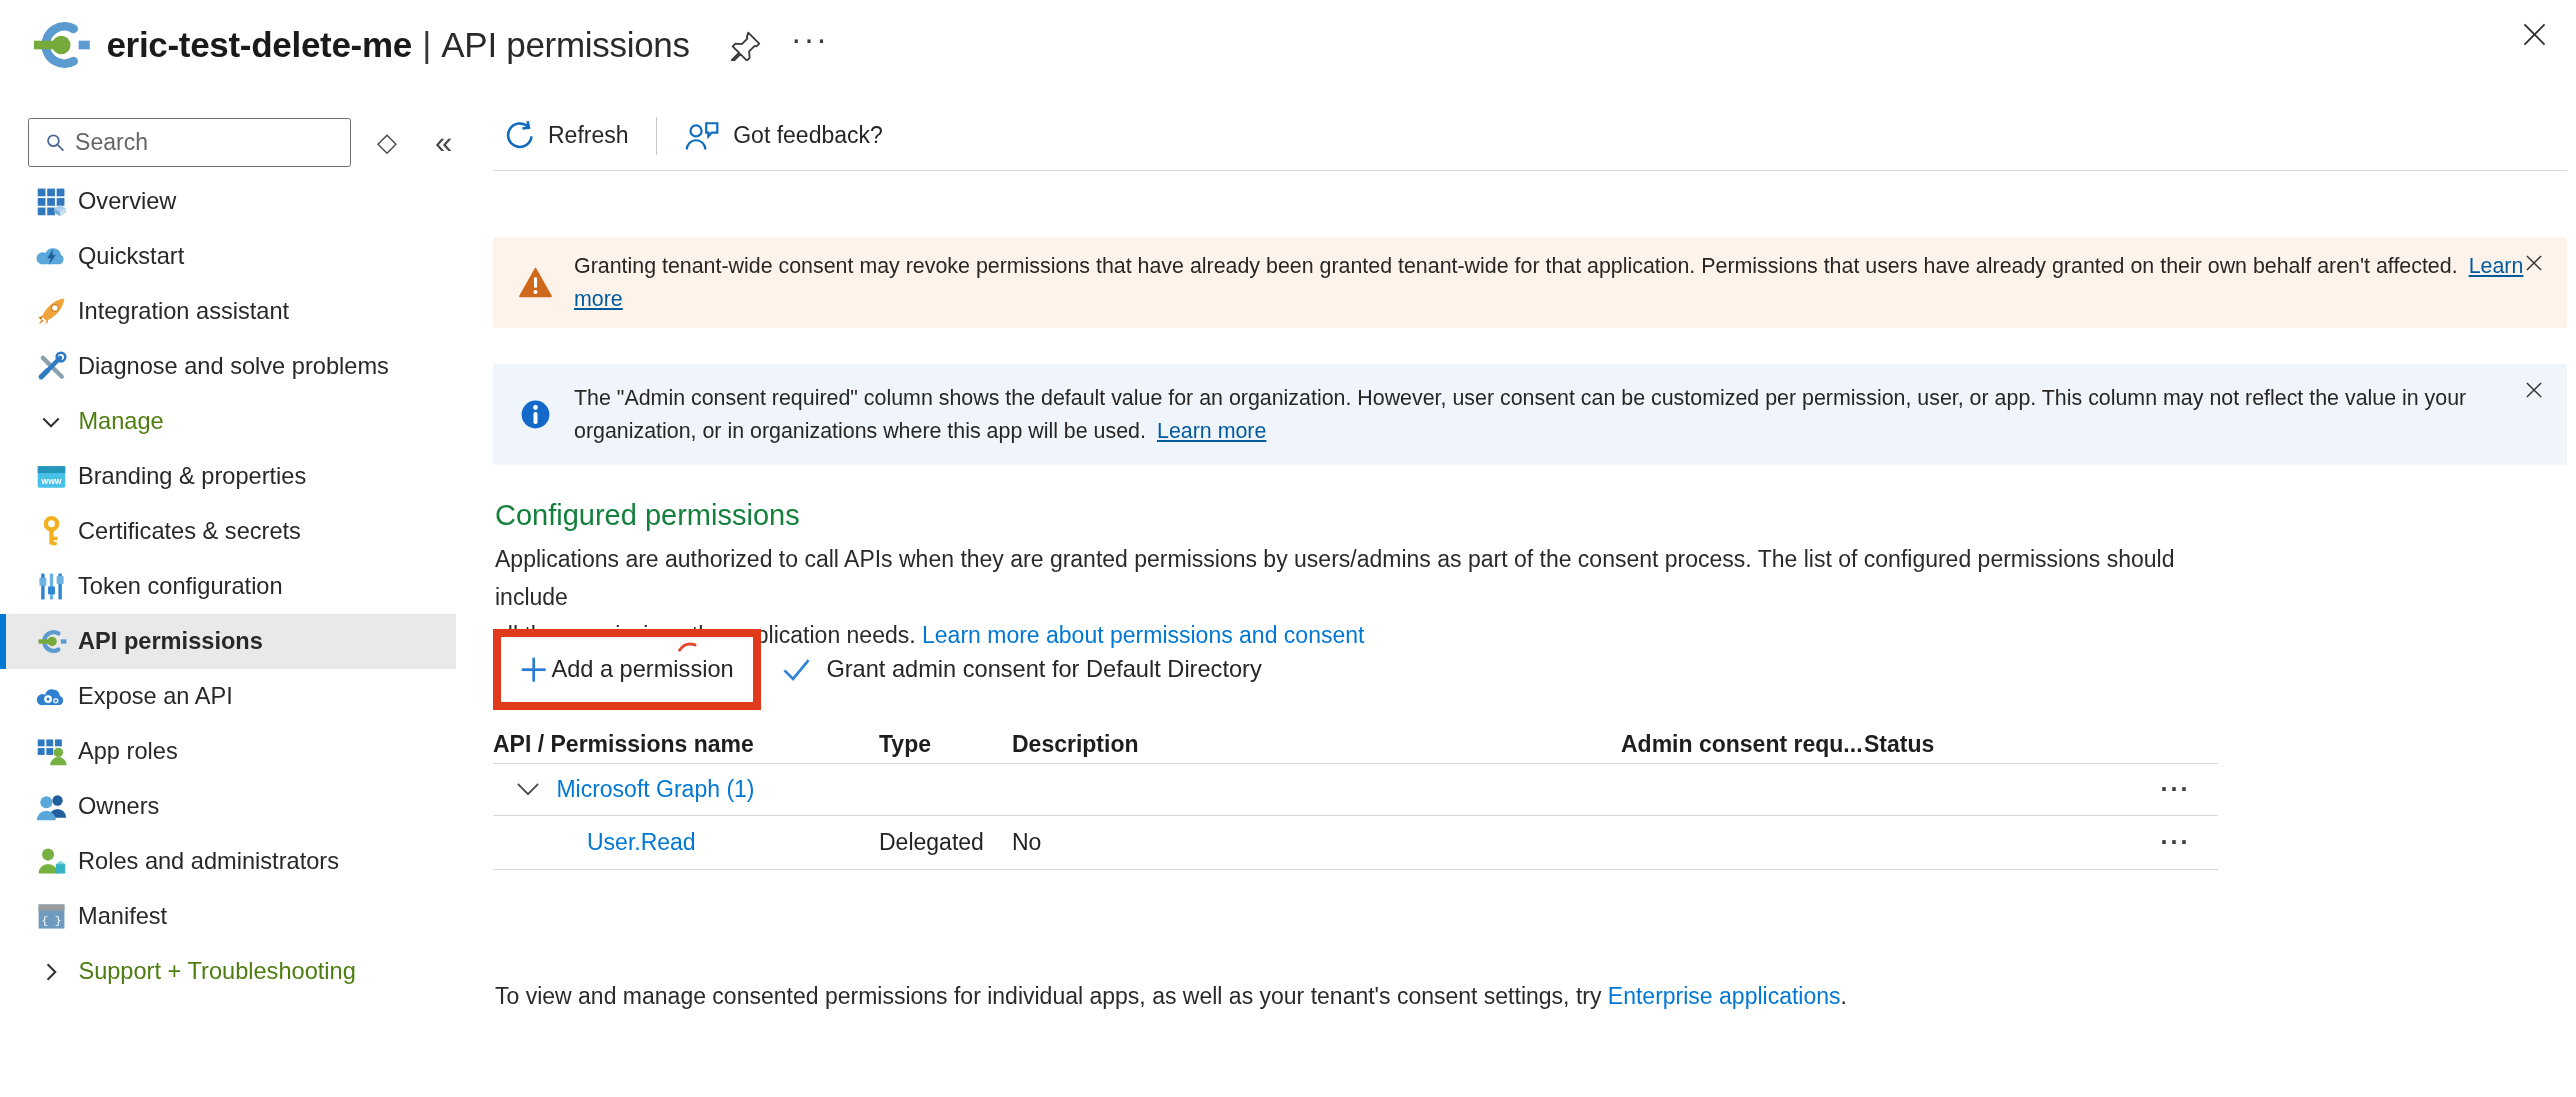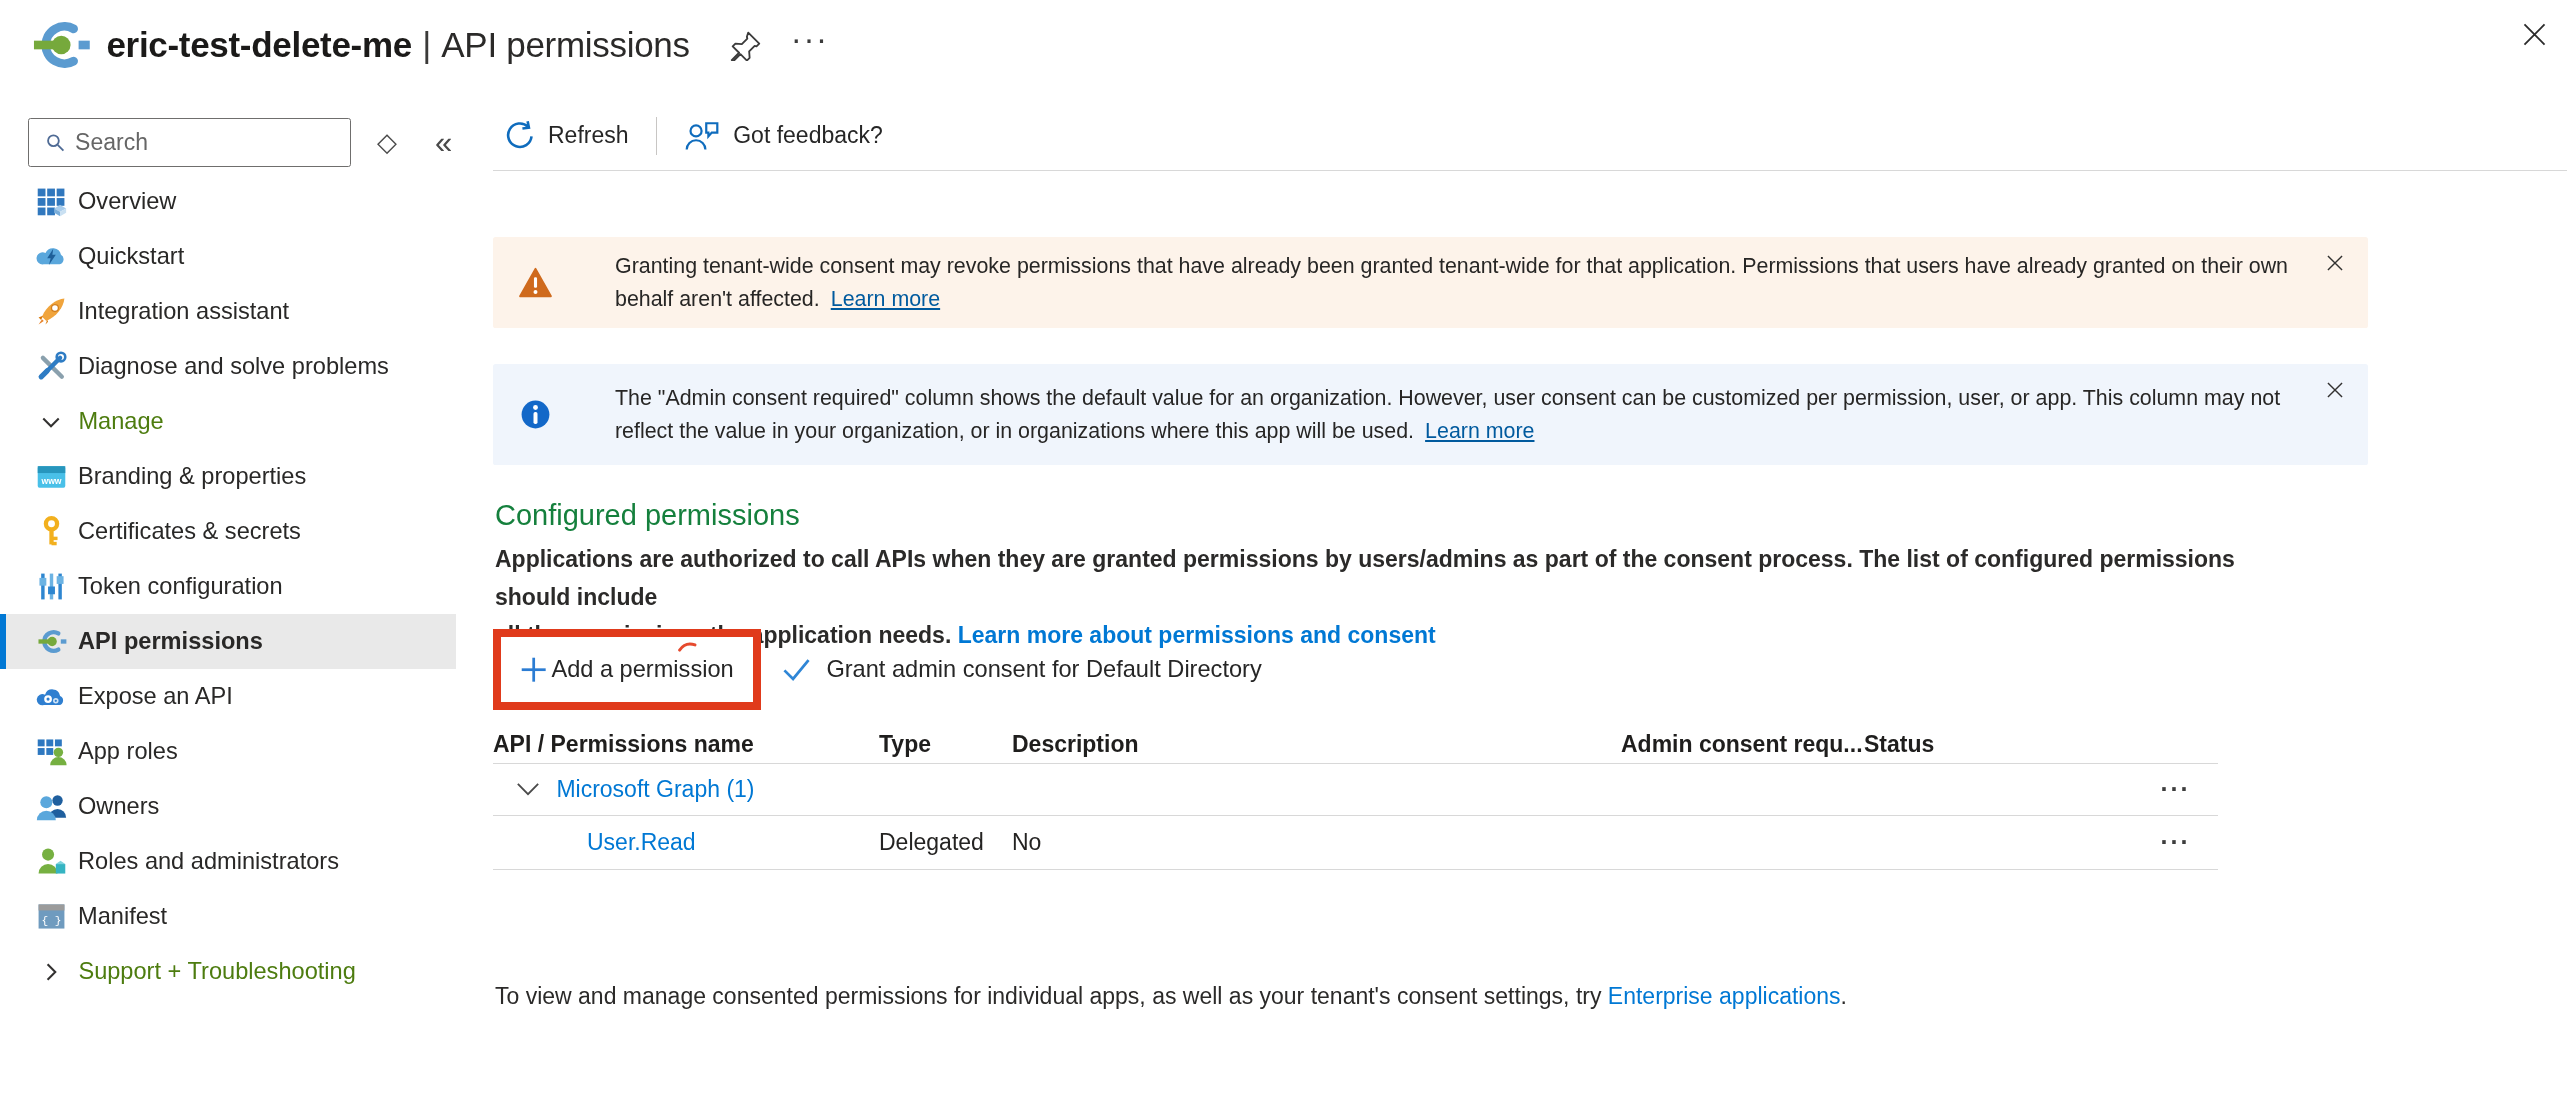--- a/index.html
+++ b/index.html
@@ -46,34 +46,34 @@
   .nav-item.selected::before { content: ""; position: absolute; left: 0; top: 0; bottom: 0;
     width: 6px; background: #0178d4; }
 
   
   .cmd-bar { position: absolute; top: 113px; left: 502px; height: 45px; display: flex; align-items: center; }
   .cmd-btn { display: flex; align-items: center; gap: 13px; font-size: 23px; color: #262626; cursor: pointer; }
   .cmd-divider { width: 0.9px; height: 38px; background: #c8c6c4; margin: 0 27.4px; }
   .cmd-sep-line { position: absolute; top: 170px; left: 493px; width: 2074px; height: 0.9px; background: #d8d8d8; }
 
   
-  .banner { position: absolute; left: 493px; width: 1875px; border-radius: 2.6px;
-    display: flex; align-items: center; padding: 0 26px; gap: 41px; }
+  .banner { position: absolute; left: 493px; width: 2074px; border-radius: 2.6px;
+    display: flex; align-items: center; padding: 0 26px; }
   .banner .bicon { flex: none; }
   .banner .btext { margin-left: 22px; font-size: 21.4px; line-height: 33px; color: #272625; }
   .banner a.blink { color: #005a9e; text-decoration: underline; cursor: pointer; margin-left: 5.1px; }
   .banner .bclose { position: absolute; top: 13.7px; right: 20.6px; cursor: pointer; }
   .banner.warning { top: 237px; height: 91px; background: #fdf3ea; }
   .banner.info { top: 364px; height: 101px; background: #f0f5fc; }
   .block { display: block; }
 
   
   .section-title { position: absolute; left: 495px; top: 499px; font-size: 29px; font-weight: 400; color: #15803d; }
   .section-desc { position: absolute; left: 495px; top: 540px; width: 1749px; font-size: 23px;
-    line-height: 38px; color: #2b2a29; font-weight: bold; }
+    line-height: 38px; color: #2b2a29; }
   a.plain-link { color: #0078d4; text-decoration: none; cursor: pointer; }
 
   .controls { position: absolute; left: 493px; top: 629px; display: flex; align-items: center; }
   .annotation-box { position: relative; border: 8.6px solid #e03a1b; background: #fff; height: 81px;
     display: flex; align-items: center; padding: 0 19px; }
   .add-btn { display: flex; align-items: center; gap: 4px; font-size: 23.6px; color: #262626; cursor: pointer; }
   .annotation-tick { position: absolute; left: 176px; top: 1.7px; }
   .grant-btn { display: flex; align-items: center; gap: 13.7px; margin-left: 19px; font-size: 23.6px;
     color: #262626; cursor: pointer; }
 

